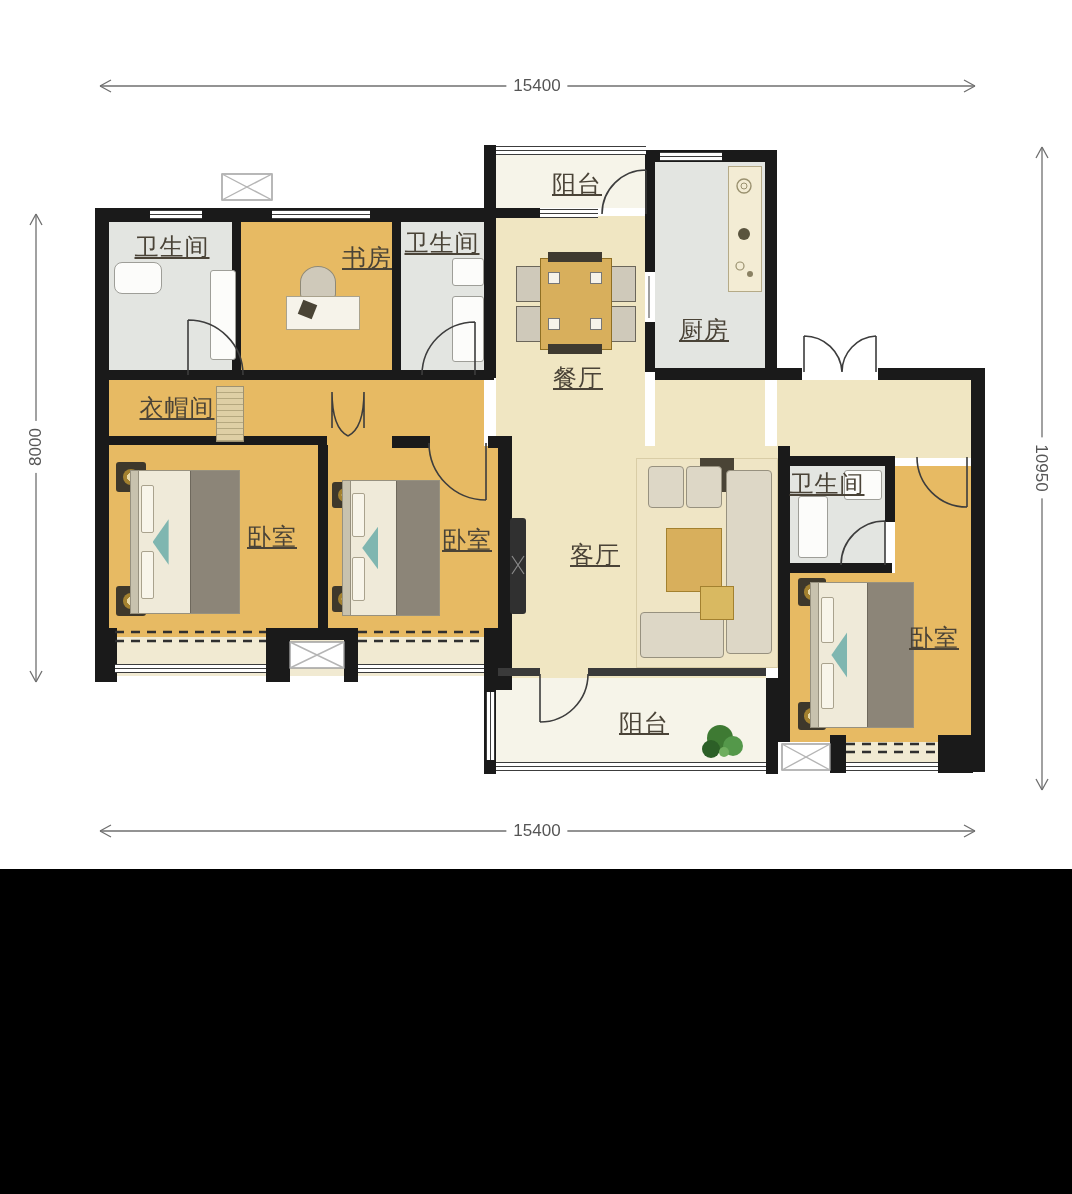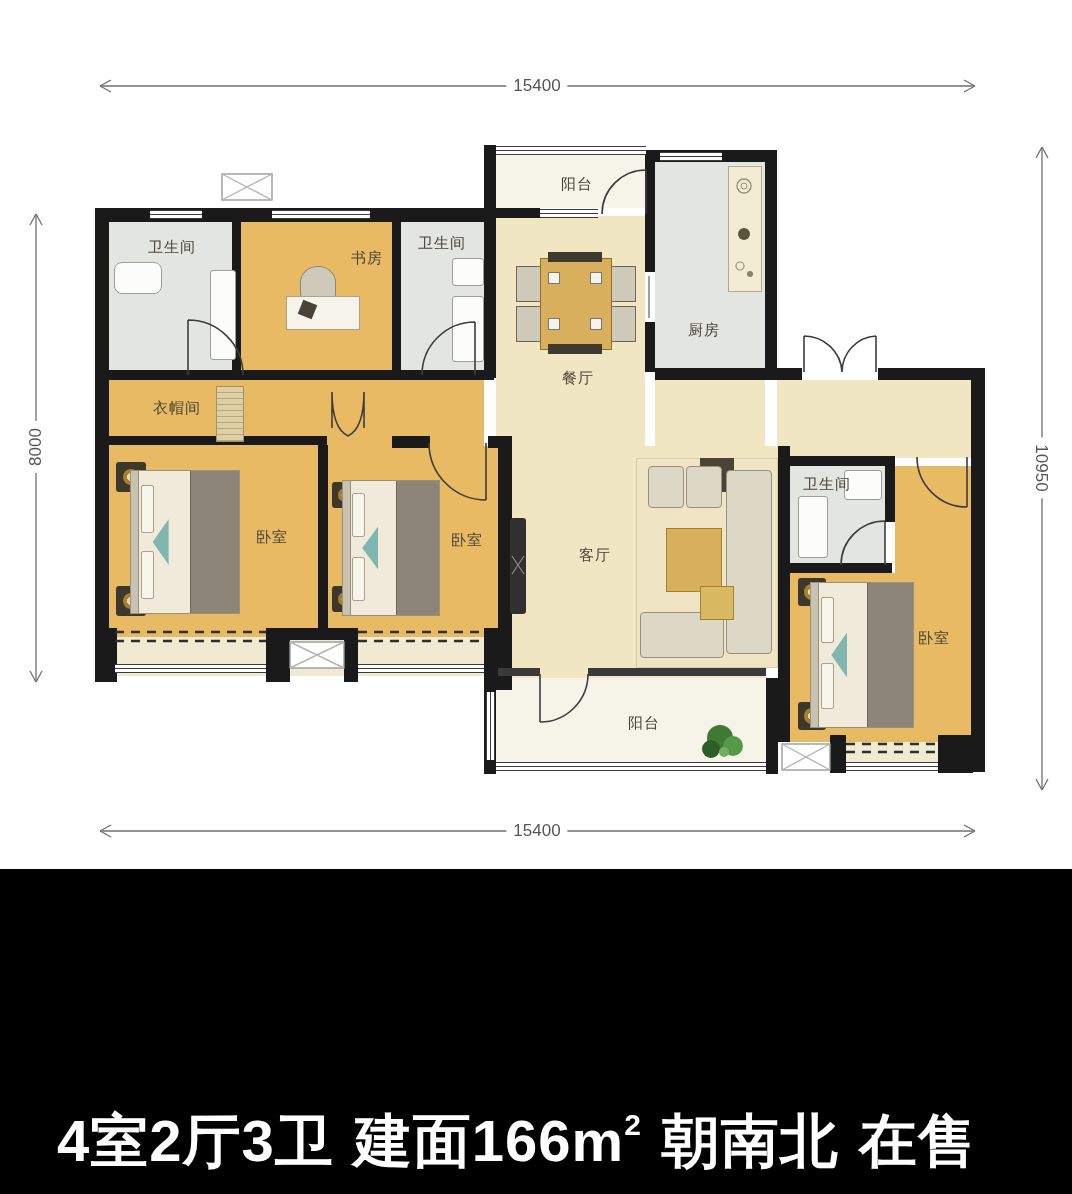--- a/index.html
+++ b/index.html
@@ -41,21 +41,21 @@
   .counter{position:absolute;z-index:5;background:#F3ECD4;border:1px solid #B5AA87;}
   .fix{position:absolute;z-index:5;background:#FCFCFA;border:1px solid #9E9E98;border-radius:3px;}
   .ward{position:absolute;z-index:5;background:#DECFA5;border:1px solid #9E9272;
      background-image:repeating-linear-gradient(to bottom,transparent 0 5px,#B5A87F 5px 6px);}
   .dchair{position:absolute;z-index:5;background:#CFC9BA;border:1px solid #6B665A;}
   .dtable{position:absolute;z-index:5;background:var(--furniture_wood,#D8AF5C);border:1px solid #8F6F23;}
   .dcap{position:absolute;z-index:6;background:#3F3A30;}
   .plate{position:absolute;z-index:6;width:10px;height:10px;background:#F6F3EA;border:1px solid #777;}
   
   .room-label{position:absolute;z-index:8;transform:translate(-50%,-50%);
-     font-size:15px;letter-spacing:1px;color:var(--label_text,#4A4337);white-space:nowrap;}
+     font-size:24px;letter-spacing:1px;color:var(--label_text,#4A4337);white-space:nowrap;text-decoration:underline;}
   .dim-label{position:absolute;z-index:8;transform:translate(-50%,-50%);font-size:17px;
      color:var(--dim_text,#555);background:#fff;padding:0 7px;white-space:nowrap;}
   .dim-label.vl{transform:translate(-50%,-50%) rotate(-90deg);}
   .dim-label.vr{transform:translate(-50%,-50%) rotate(90deg);}
   #overlay{position:absolute;left:0;top:0;z-index:7;}
   
   #caption-bar{position:absolute;left:0;top:869px;width:1072px;height:325px;
      background:var(--caption_bg,#000);z-index:10;}
   #caption-text{position:absolute;left:57px;top:1103px;z-index:11;color:var(--caption_text,#fff);
      font-size:58px;font-weight:bold;letter-spacing:1px;white-space:nowrap;}
@@ -275,17 +275,14 @@
   <span class="room-label" style="left:827px;top:484px;">卫生间</span>
   <span class="room-label" style="left:934px;top:638px;">卧室</span>
   <span class="room-label" style="left:644px;top:723px;">阳台</span>
 
   <span class="dim-label" style="left:537px;top:86px;">15400</span>
   <span class="dim-label" style="left:537px;top:831px;">15400</span>
   <span class="dim-label vl" style="left:36px;top:447px;">8000</span>
   <span class="dim-label vr" style="left:1041px;top:468px;">10950</span>
 
   <div id="caption-bar"></div>
-  <div id="caption-text">
-    <span class="seg">4室2厅3卫</span><span>建面166m</span><sup>2</sup><span class="seg" style="margin-left:20px;">朝南北</span><span>在售</span>
-  </div>
 
 </div>
 
 </body></html>

